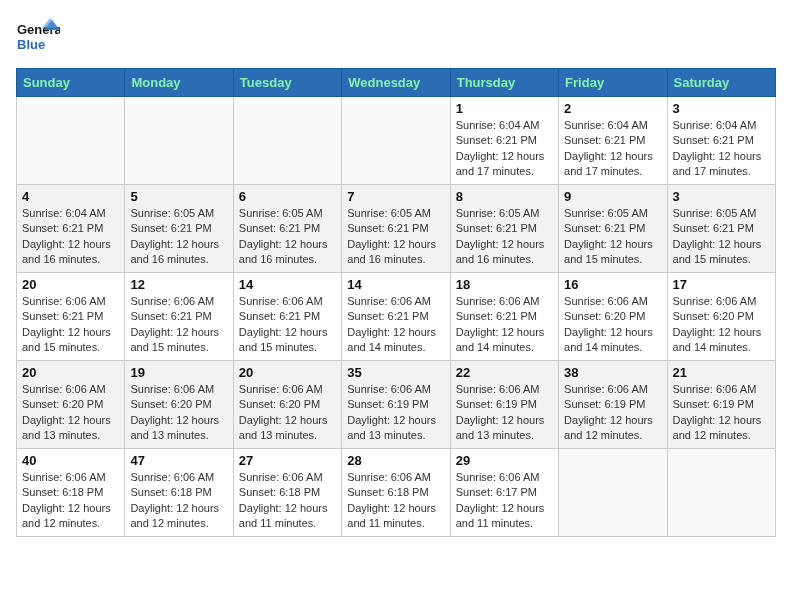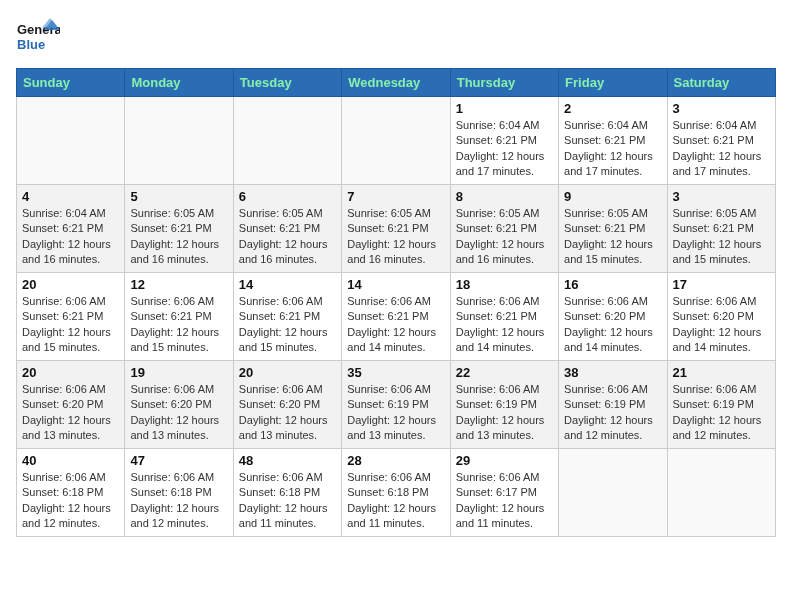--- a/index.html
+++ b/index.html
@@ -269,21 +269,21 @@
 Sunset: 6:18 PM
 Daylight: 12 hours and 12 minutes.</div>
         </td>
         <td>
           <span class="day-number">47</span>
           <div class="day-info" style="white-space: pre-line;">Sunrise: 6:06 AM
 Sunset: 6:18 PM
 Daylight: 12 hours and 12 minutes.</div>
         </td>
         <td>
-          <span class="day-number">48</span>
+          <span class="day-number">27</span>
           <div class="day-info" style="white-space: pre-line;">Sunrise: 6:06 AM
 Sunset: 6:18 PM
 Daylight: 12 hours and 11 minutes.</div>
         </td>
         <td>
           <span class="day-number">28</span>
           <div class="day-info" style="white-space: pre-line;">Sunrise: 6:06 AM
 Sunset: 6:18 PM
 Daylight: 12 hours and 11 minutes.</div>
         </td>

